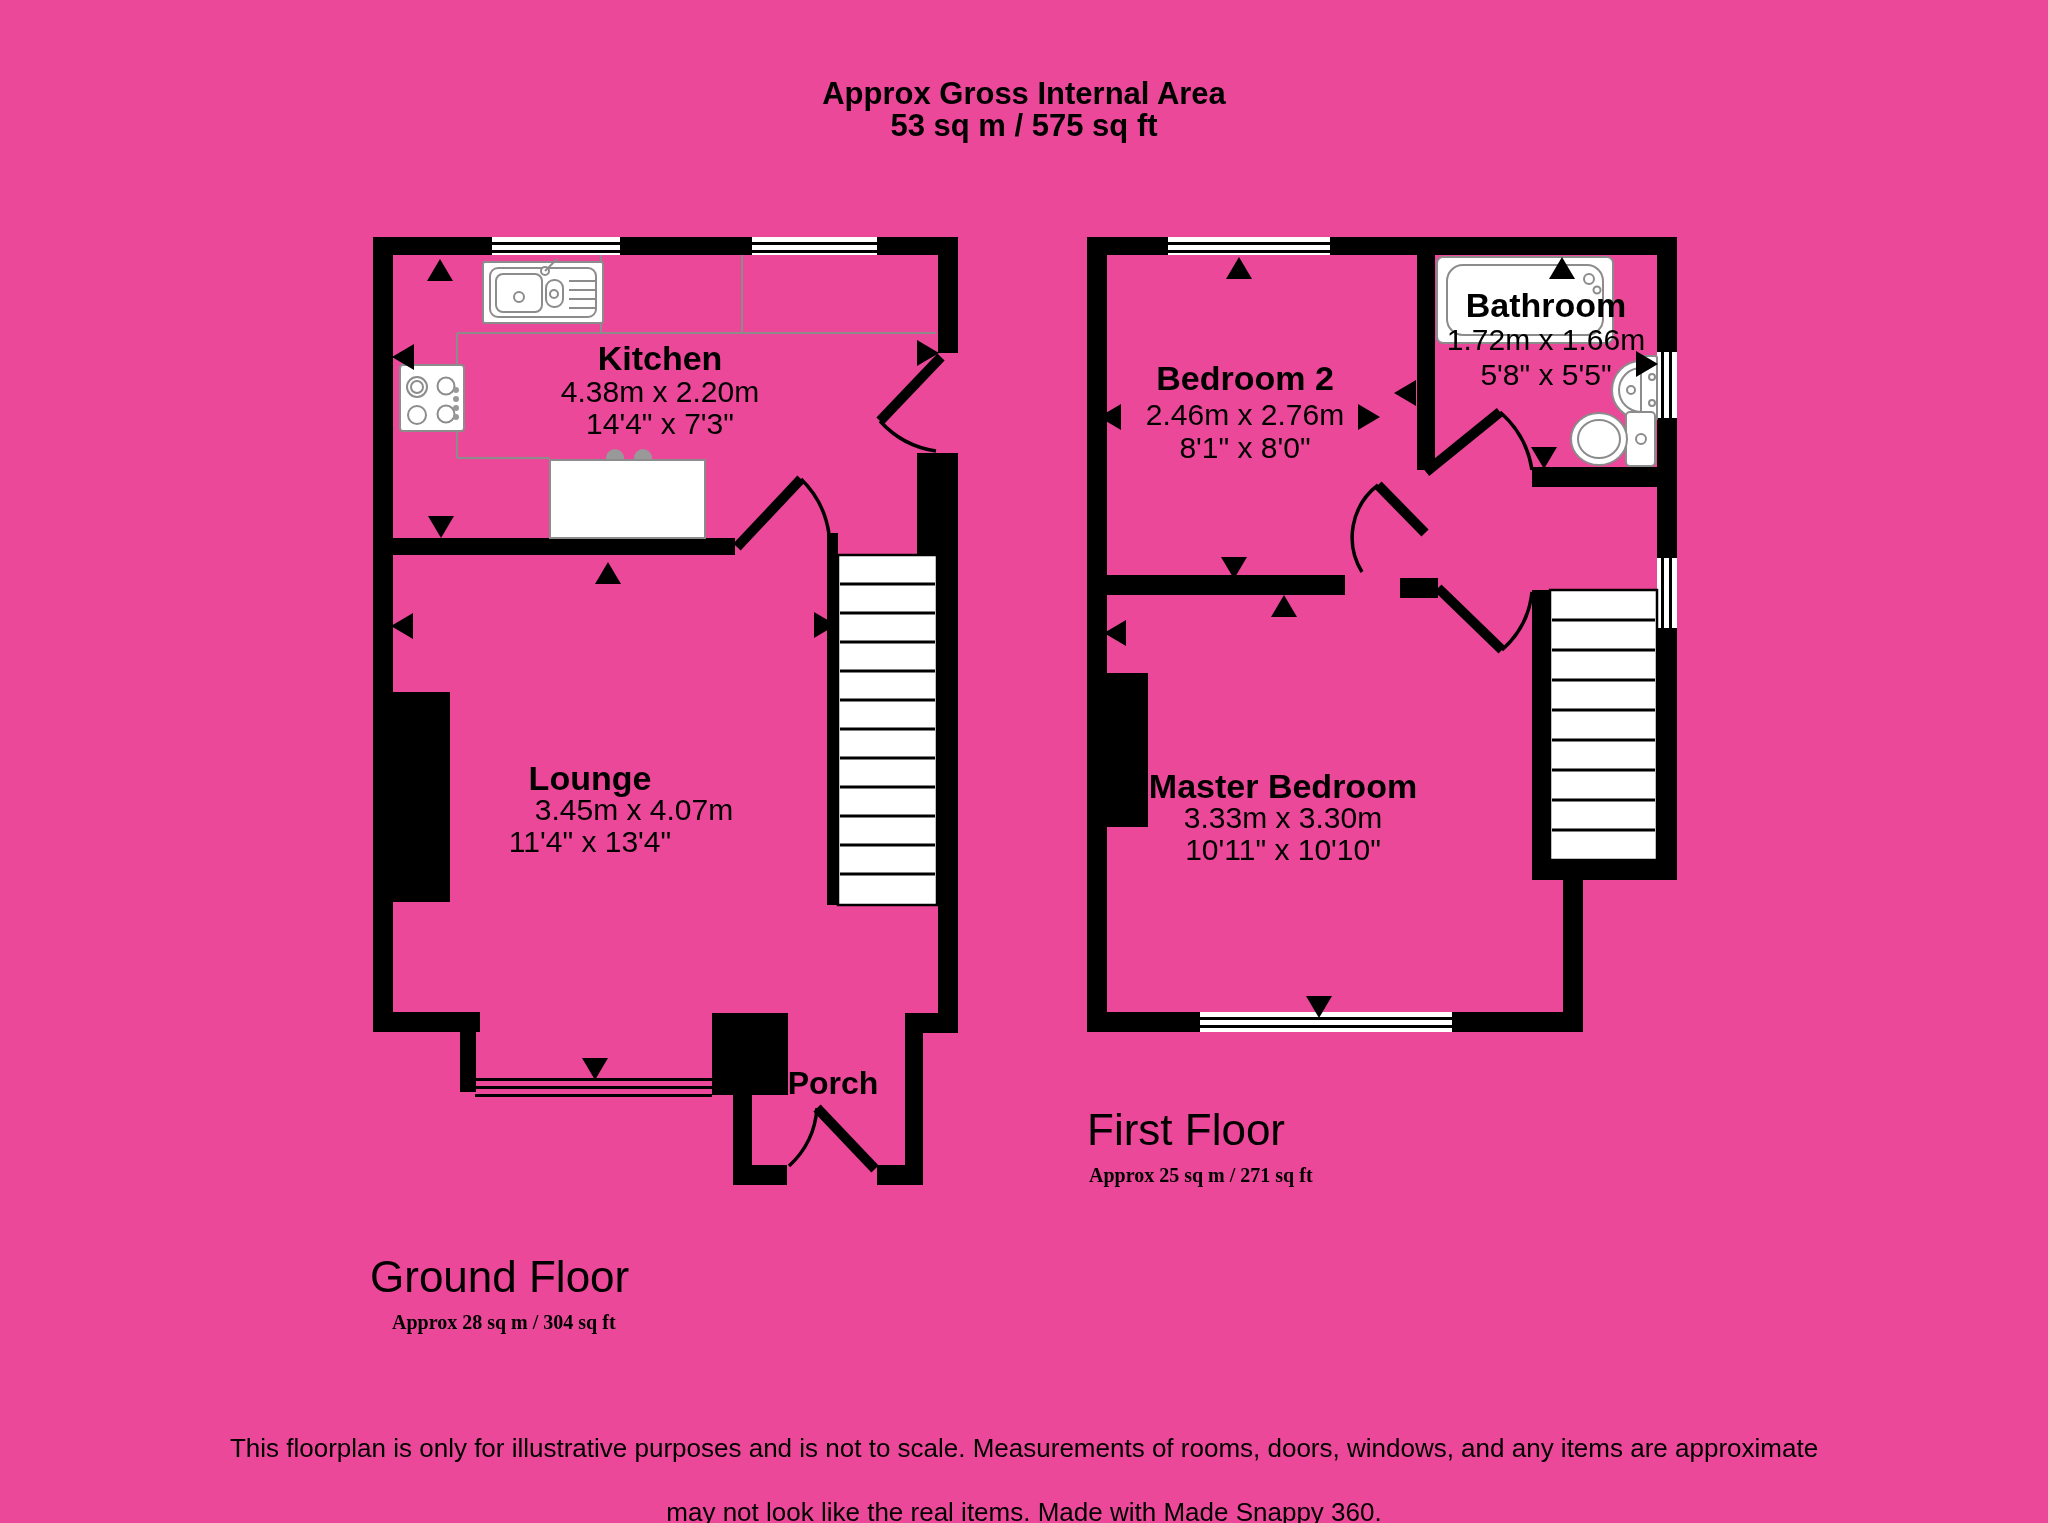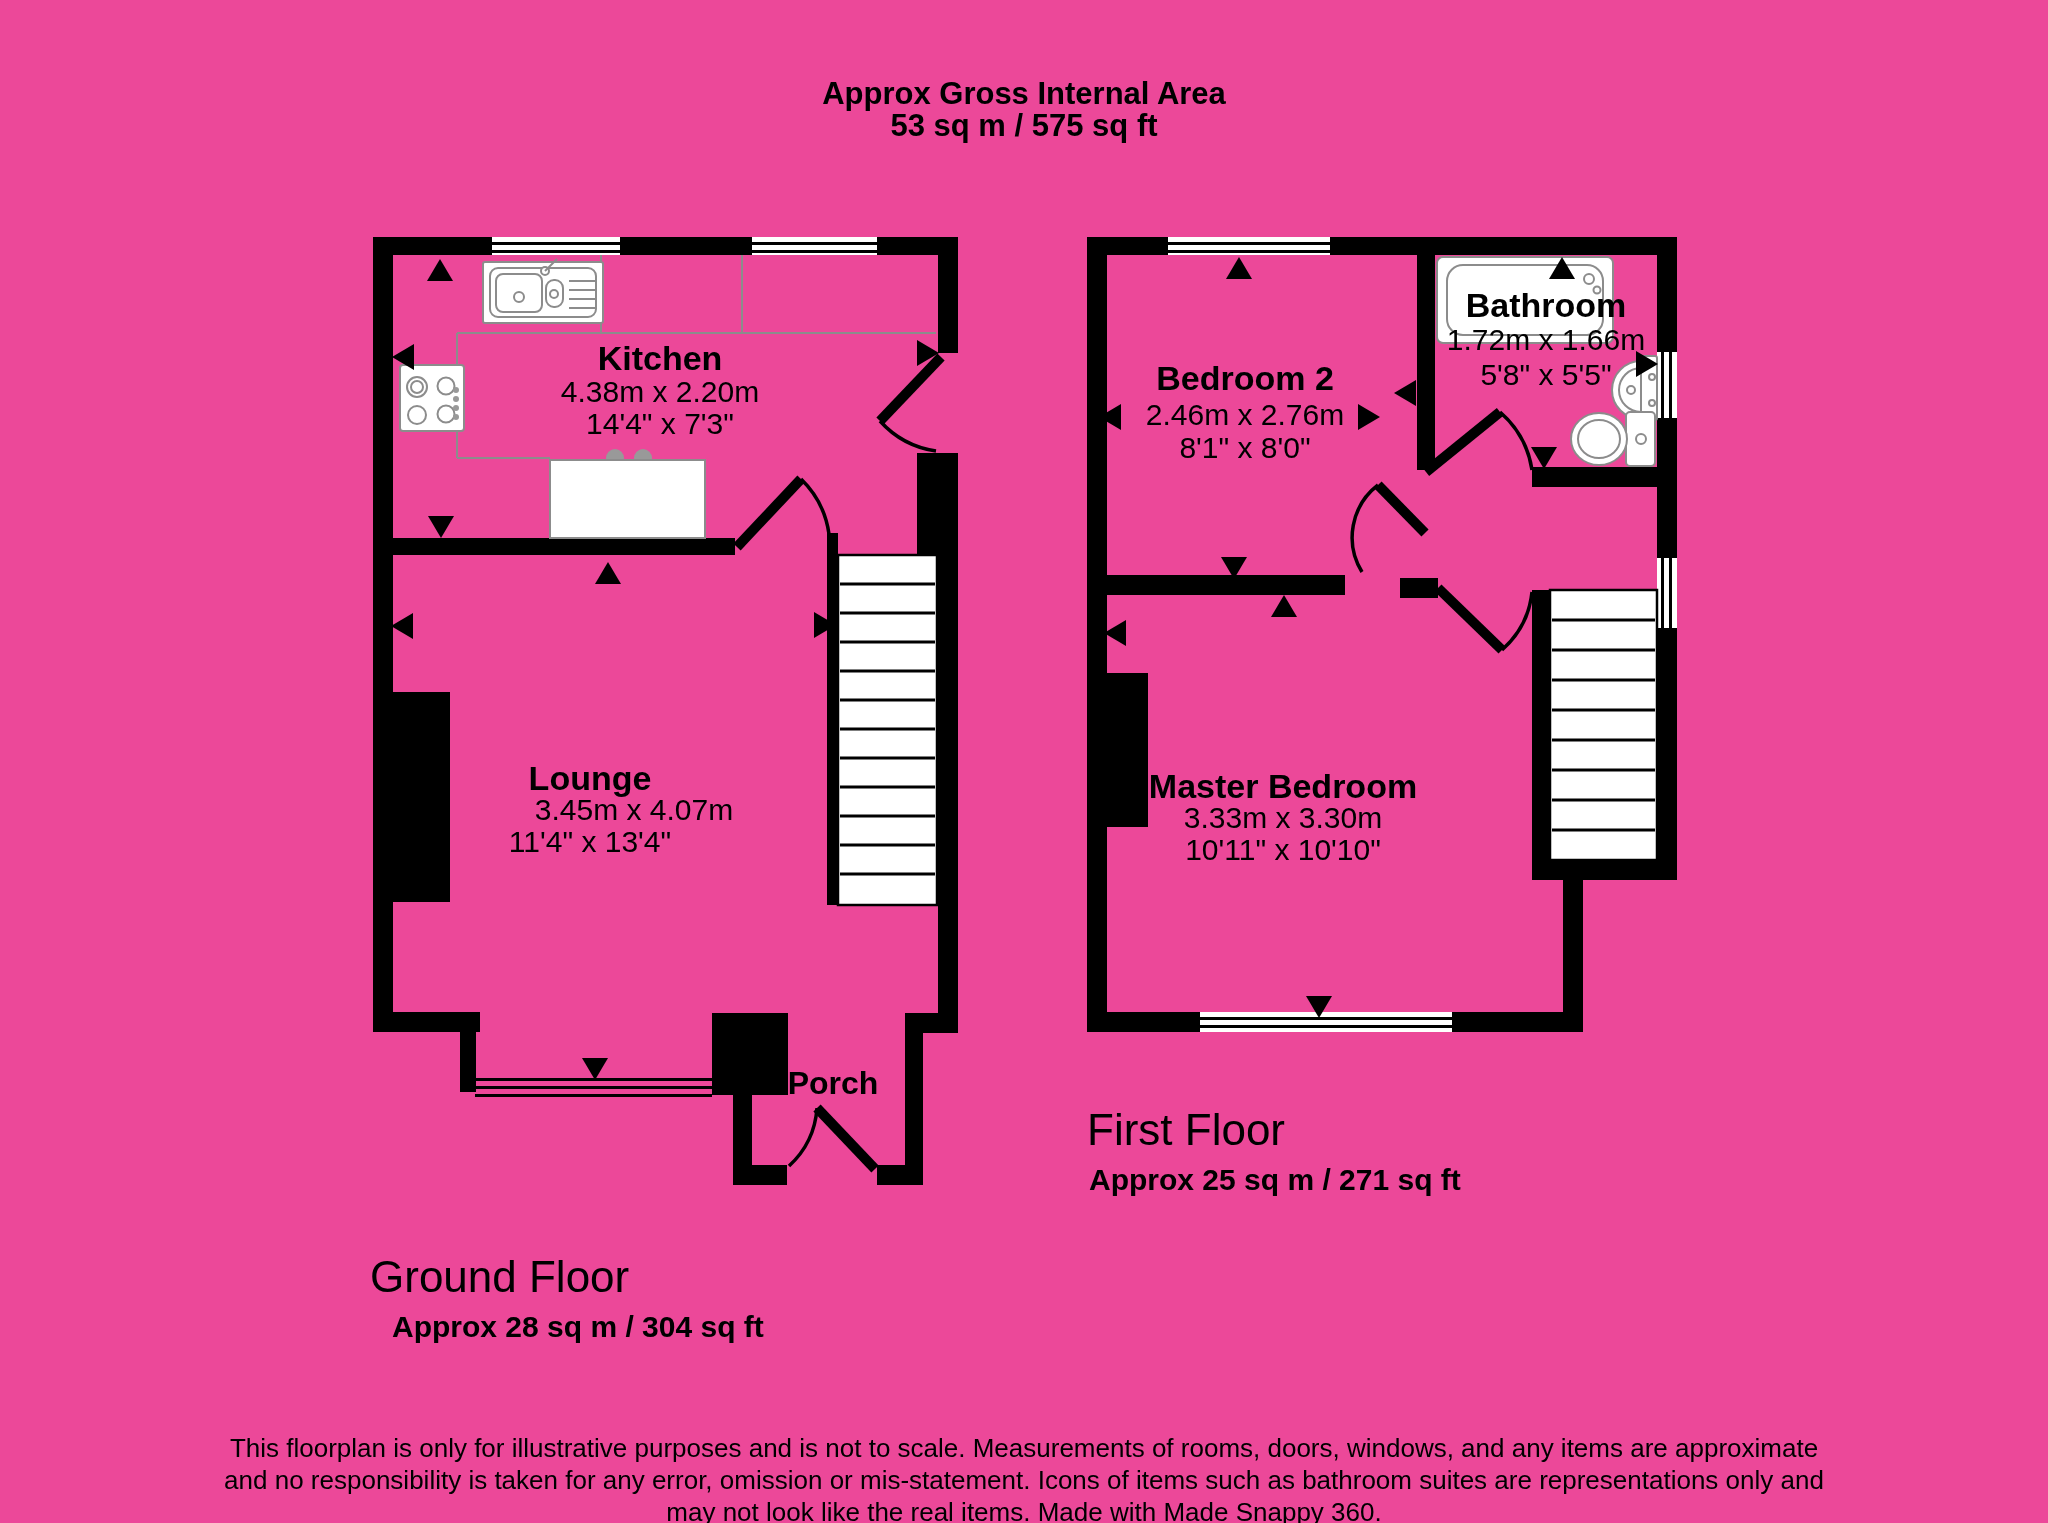--- a/index.html
+++ b/index.html
@@ -16,21 +16,21 @@
   .fix{fill:#fff;stroke:#8c8c8c;stroke-width:2;}
   .fixline{stroke:#8c8c8c;stroke-width:2;fill:none;}
   .knob{fill:#999;}
   .vp{fill:#000;}
   .lbl{position:absolute;transform:translate(-50%,-50%);white-space:nowrap;text-align:center;line-height:1;}
   .room-name{font-weight:bold;font-size:34px;}
   .room-dim{font-size:30px;}
   .porch-name{font-weight:bold;font-size:32px;}
   .title-line{font-weight:bold;font-size:31px;}
   .floor-title{position:absolute;font-size:44px;white-space:nowrap;line-height:1;}
-  .floor-area{position:absolute;font-size:30px;font-weight:bold;white-space:nowrap;line-height:1;}
+  .floor-area{position:absolute;font-size:20px;font-weight:bold;white-space:nowrap;line-height:1;font-family:Liberation Serif, serif;}
   .disc{font-size:26px;margin-top:38px;}
 </style>
 </head>
 <body>
 
 <div id="page">
 
   <svg id="plan-svg" width="2048" height="1523" viewBox="0 0 2048 1523">
 
     <g>
@@ -273,16 +273,15 @@
   <div class="lbl room-dim" style="left:1283px;top:818px;">3.33m x 3.30m</div>
   <div class="lbl room-dim" style="left:1283px;top:850px;">10'11" x 10'10"</div>
 
   <div class="floor-title" style="left:370px;top:1255px;">Ground Floor</div>
   <div class="floor-area" style="left:392px;top:1312px;">Approx 28 sq m / 304 sq ft</div>
 
   <div class="floor-title" style="left:1087px;top:1108px;">First Floor</div>
   <div class="floor-area" style="left:1089px;top:1165px;">Approx 25 sq m / 271 sq ft</div>
 
   <div class="lbl disc" style="left:1024px;top:1410px;">This floorplan is only for illustrative purposes and is not to scale. Measurements of rooms, doors, windows, and any items are approximate</div>
-  <div class="lbl disc" style="left:1024px;top:1442px;">and no responsibility is taken for any error, omission or mis-statement. Icons of items such as bathroom suites are representations only and</div>
   <div class="lbl disc" style="left:1024px;top:1474px;text-align:center;">may not look like the real items. Made with Made Snappy 360.</div>
 
 </div>
 
 </body></html>

